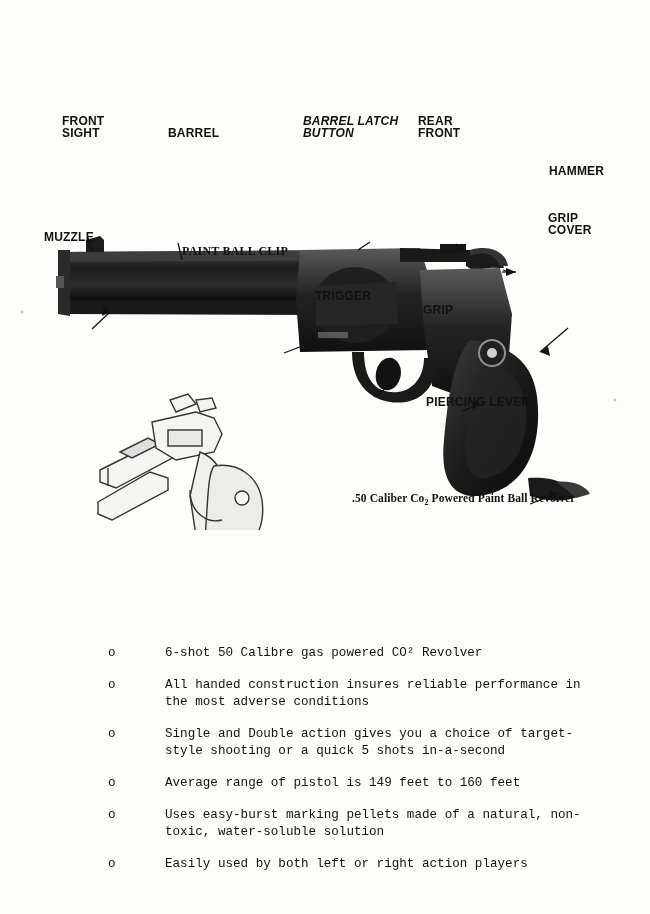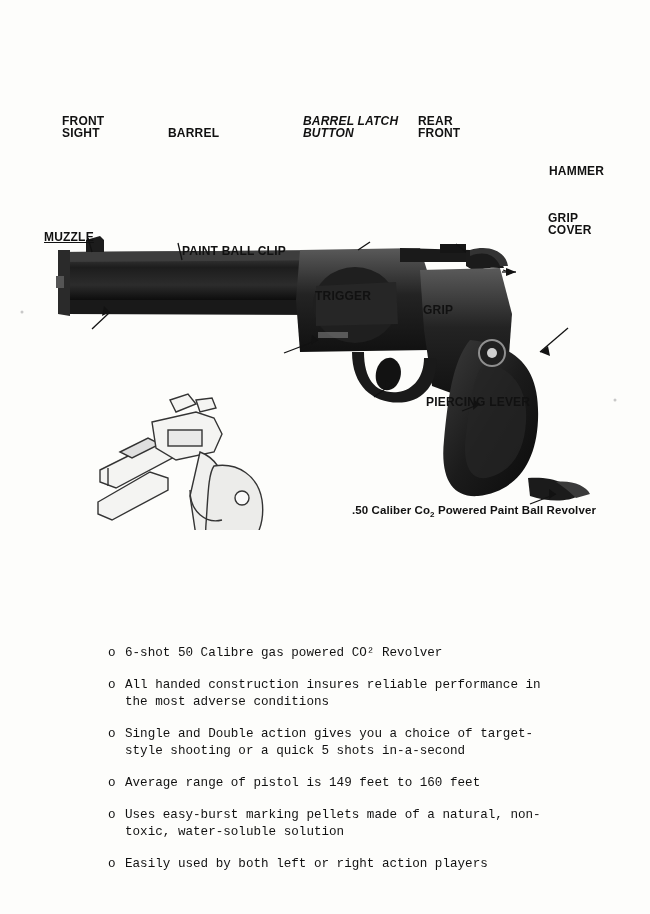--- a/index.html
+++ b/index.html
@@ -53,22 +53,22 @@
     font-weight: bold;
     font-size: 12px;
     color: #111;
     line-height: 11.5px;
     letter-spacing: 0.2px;
     white-space: pre;
   }
   .caption {
     position: absolute;
     left: 352px;
-    top: 404px;
-    font-family: Liberation Sans, sans-serif;
+    top: 392px;
+    font-family: Liberation Serif, serif;
     font-weight: bold;
     font-size: 11.5px;
     color: #111;
     letter-spacing: 0.1px;
   }
   .caption sub { font-size: 8px; }
   
   svg.art { position: absolute; left: 0; top: 0; }
   
   .features {
@@ -85,20 +85,21 @@
     display: flex;
     margin-bottom: 15px;
   }
   .feature .bullet {
     width: 17px;
     flex: 0 0 17px;
   }
   .feature .ftext {
     flex: 1 1 auto;
     white-space: pre-line;
+    margin-left: 40px;
   }
 </style>
 </head>
 <body>
 
 <div class="page">
 
 
   <div class="figure">
 
@@ -215,22 +216,22 @@
     <div class="callout" style="left:62px; top:16px;">FRONT
 SIGHT</div>
     <div class="callout" style="left:148px; top:28px;padding-left:20px;">BARREL</div>
     <div class="callout" style="left:303px; top:16px;font-style:italic;">BARREL LATCH
 BUTTON</div>
     <div class="callout" style="left:418px; top:16px;">REAR
 FRONT</div>
     <div class="callout" style="left:508px; top:66px;margin-left:41px;">HAMMER</div>
     <div class="callout" style="left:548px; top:113px;">GRIP
 COVER</div>
-    <div class="callout" style="left:44px; top:132px;text-decoration:underline;">MUZZLE</div>
-    <div class="callout" style="left:182px; top:146px;">PAINT BALL CLIP</div>
+    <div class="callout" style="left:44px; top:132px;">MUZZLE</div>
+    <div class="callout" style="left:182px; top:146px;font-family:Liberation Serif, serif;">PAINT BALL CLIP</div>
     <div class="callout" style="left:315px; top:191px;">TRIGGER</div>
     <div class="callout" style="left:423px; top:205px;">GRIP</div>
     <div class="callout" style="left:426px; top:297px;">PIERCING LEVER</div>
 
     <div class="caption"><span>.50 Caliber Co</span><sub>2</sub><span> Powered Paint Ball Revolver</span></div>
   </div>
 
   <div class="features">
     <div class="feature">
       <span class="bullet">o</span>

